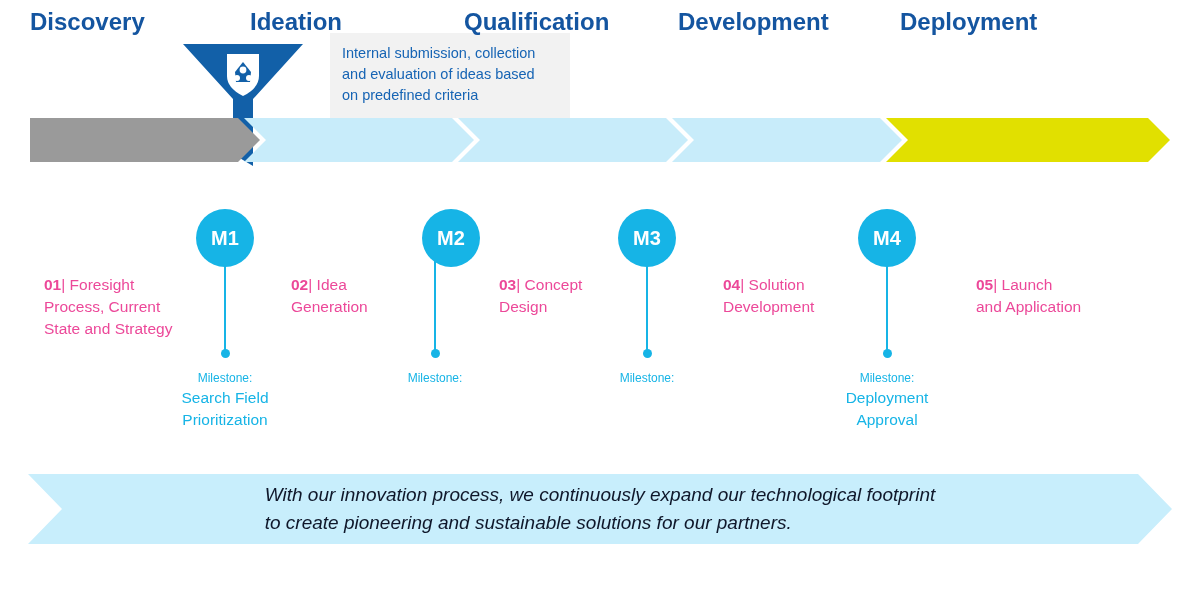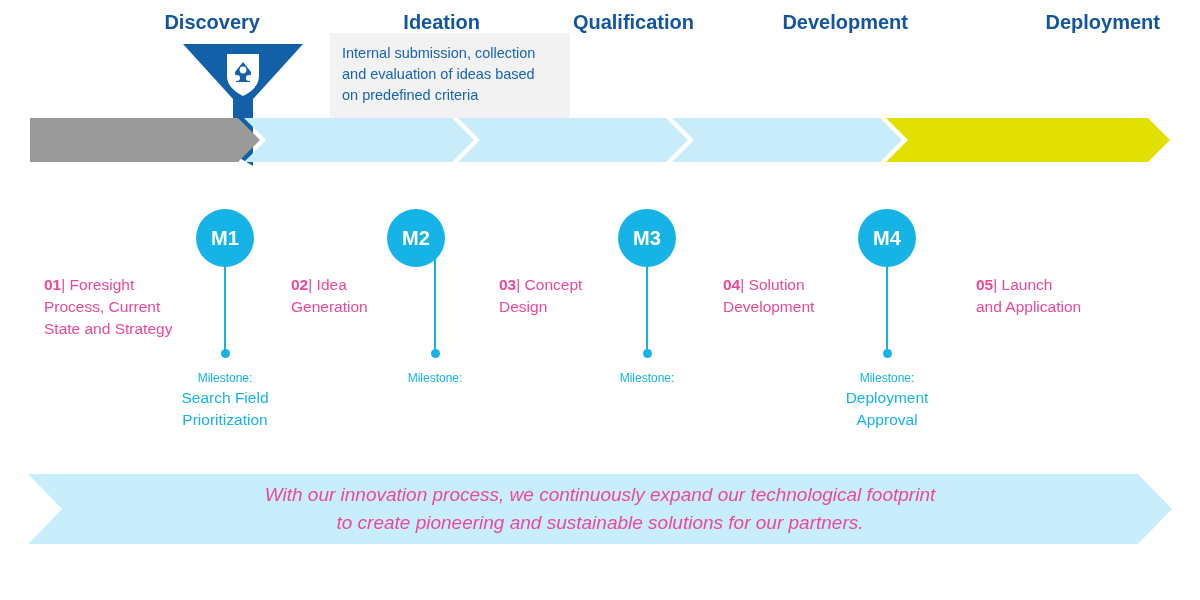--- a/index.html
+++ b/index.html
@@ -47,22 +47,22 @@
     left: 30px;
     top: 118px;
     width: 1140px;
     height: 44px;
   }
   .stage-label {
     position: absolute;
     top: 0;
     height: 44px;
     line-height: 44px;
-    text-align: right;
-    font-size: 20px;
+    text-align: left;
+    font-size: 24px;
     font-weight: bold;
     color: #1455a0;
     white-space: nowrap;
   }
 
   
   .phase {
     position: absolute;
     color: #ec4899;
     font-size: 15.5px;
@@ -128,22 +128,22 @@
   }
   #banner-text {
     position: absolute;
     left: 28px;
     top: 474px;
     width: 1144px;
     height: 70px;
     display: flex;
     align-items: center;
     justify-content: center;
-    text-align: center;
-    color: #ec4899;
+    text-align: left;
+    color: #0f172a;
     font-size: 19px;
     font-style: italic;
     line-height: 28px;
     white-space: pre-line;
     pointer-events: none;
   }
 </style>
 </head>
 <body>
 
@@ -215,21 +215,21 @@
 <div class="milestone-dot" style="left:220.5px; top:349px;"></div>
 <div class="milestone-circle" style="left:196px; top:209px;">M1</div>
 <div class="milestone-text" style="left:135px; top:370px; width:180px;">
   <span class="mlabel">Milestone:</span>
   <span class="mbody">Search Field
 Prioritization</span>
 </div>
 
 <div class="milestone-stem" style="left:434px; top:255px; height:98px;"></div>
 <div class="milestone-dot" style="left:430.5px; top:349px;"></div>
-<div class="milestone-circle" style="left:387px; top:209px;">M2</div>
+<div class="milestone-circle" style="left:422px; top:209px;">M2</div>
 <div class="milestone-text" style="left:340px; top:370px; width:190px;">
   <span class="mlabel">Milestone:</span>
 </div>
 
 <div class="milestone-stem" style="left:646px; top:255px; height:98px;"></div>
 <div class="milestone-dot" style="left:642.5px; top:349px;"></div>
 <div class="milestone-circle" style="left:618px; top:209px;">M3</div>
 <div class="milestone-text" style="left:540px; top:370px; width:214px;">
   <span class="mlabel">Milestone:</span>
 </div>

